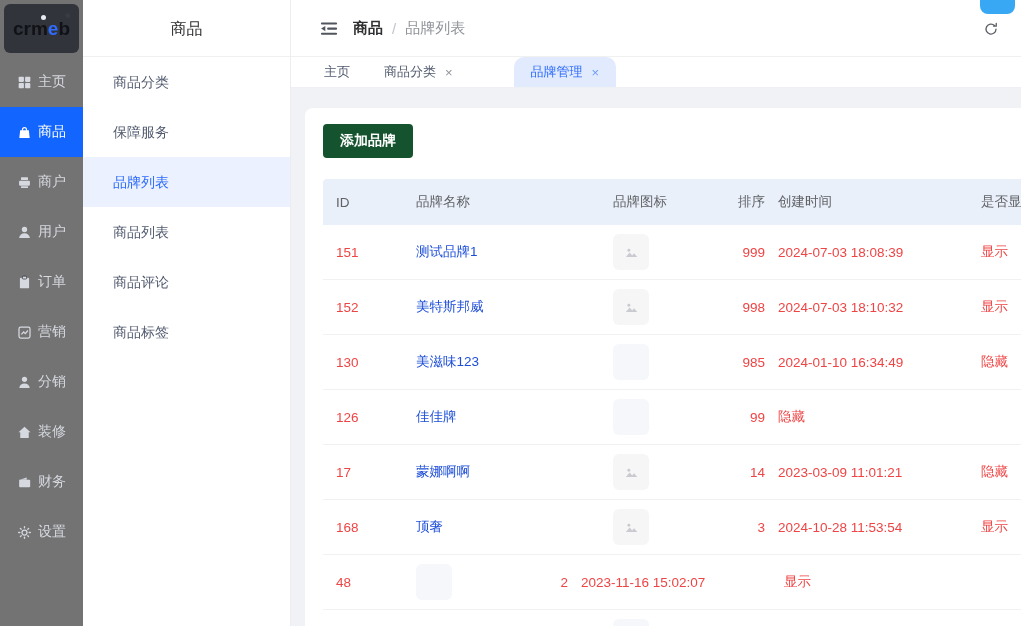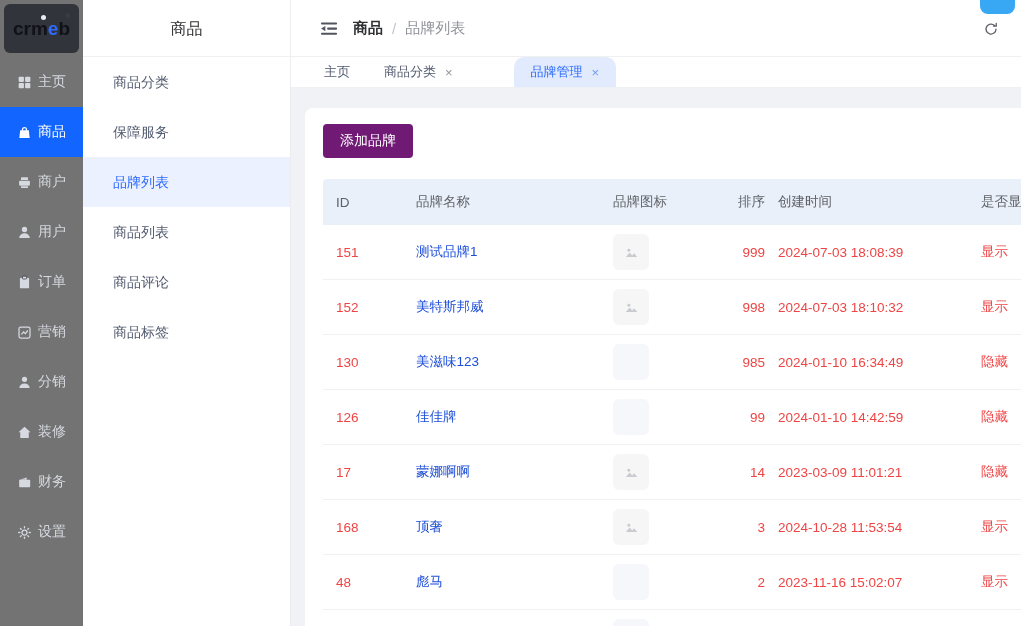--- a/index.html
+++ b/index.html
@@ -89,23 +89,24 @@
   .tab.active { background:#e1ebfd; color:#2d6bff;margin-left:44px; }
   .tab.active .close { color:#6f9bf7; }
 
   
   .content { flex:1; padding:20px 0 0 14px; overflow:hidden; }
   .card {
     background:#fff; border-radius:8px 0 0 0; height:100%;
     padding:16px 0 0 18px; overflow:hidden;
   }
   .add-btn {
-    display:inline-block; background:#701a75; color:#fff; border:none;
+    display:inline-block; background:#14532d; color:#fff; border:none;
     font-size:14px; padding:8px 17px; border-radius:4px; cursor:pointer;
     font-family:inherit;
+    font-weight:bold;
   }
 
   .table { margin-top:21px; width:766px; }
   .thead {
     display:flex; background:#e9f0fa; border-radius:4px 4px 0 0;
     height:46px; align-items:center;
   }
   .th { font-size:13.5px; color:#606266; padding-left:13px; }
   .trow { display:flex; align-items:center; height:55px; border-bottom:1px solid #f1f1f4; }
   .td { font-size:13.5px; color:#ef4444; padding-left:13px; overflow:hidden; white-space:nowrap; }
@@ -350,21 +351,20 @@
 
   <div class="trow">
     <div class="td c0">126</div>
     <div class="td c1">佳佳牌</div>
     <div class="td c2">
       <div class="img-ph">
         
       </div>
     </div>
     <div class="td c3">99</div>
-    <div class="td c4">2024-01-10 14:42:59</div>
     <div class="td c5">隐藏</div>
   </div>
 
   <div class="trow">
     <div class="td c0">17</div>
     <div class="td c1">蒙娜啊啊</div>
     <div class="td c2">
       <div class="img-ph has-glyph">
         <svg class="glyph" width="17" height="17" viewBox="0 0 24 24" fill="#c9cbd0">
           <circle cx="8.3" cy="8.8" r="2.1"></circle>
@@ -388,21 +388,20 @@
         </svg>
       </div>
     </div>
     <div class="td c3">3</div>
     <div class="td c4">2024-10-28 11:53:54</div>
     <div class="td c5">显示</div>
   </div>
 
   <div class="trow">
     <div class="td c0">48</div>
-    <div class="td c1">彪马</div>
     <div class="td c2">
       <div class="img-ph">
         
       </div>
     </div>
     <div class="td c3">2</div>
     <div class="td c4">2023-11-16 15:02:07</div>
     <div class="td c5">显示</div>
   </div>
 

